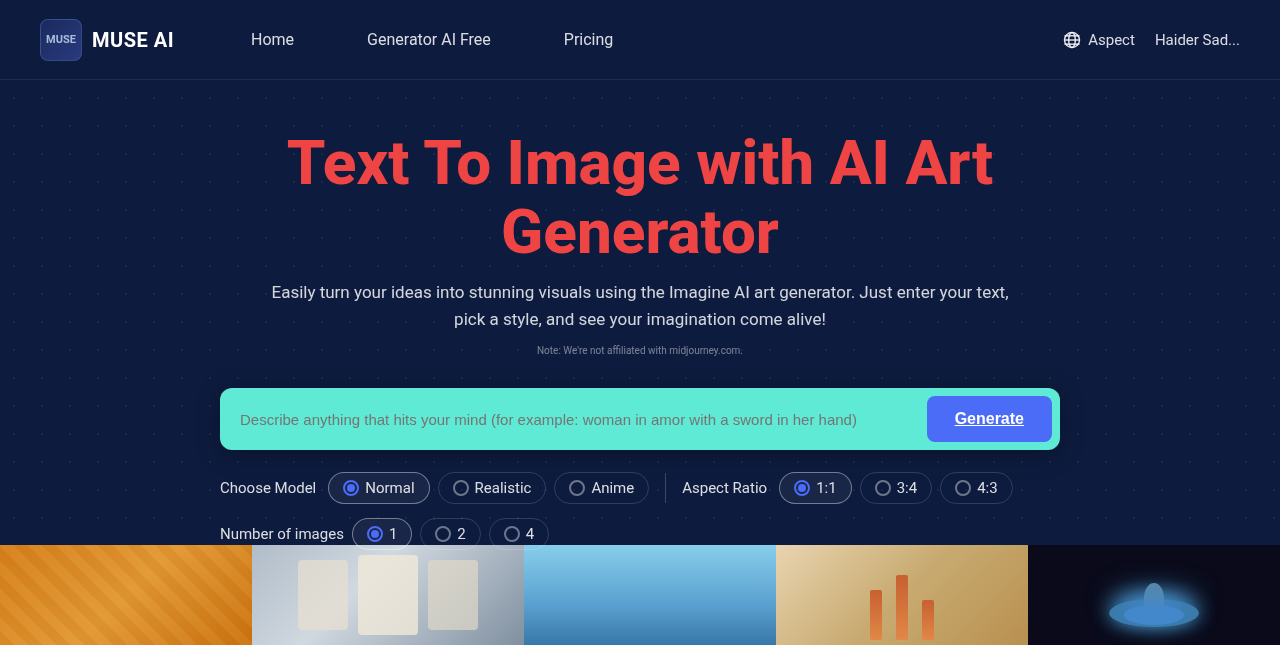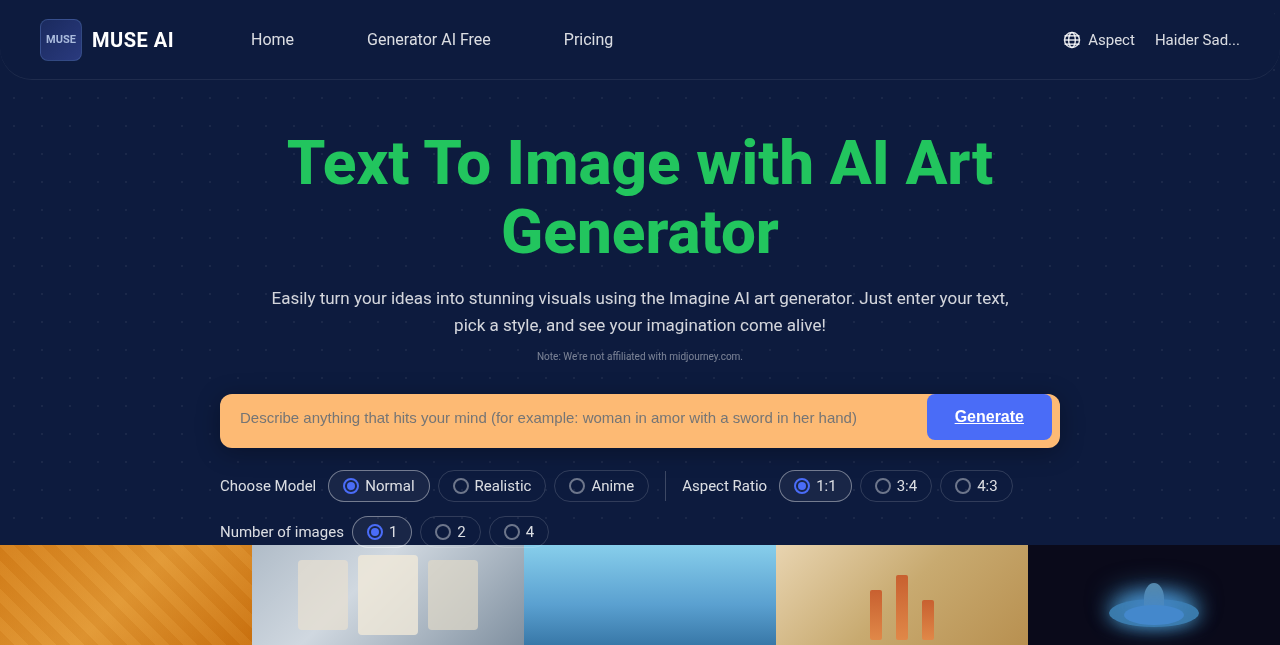--- a/index.html
+++ b/index.html
@@ -35,21 +35,20 @@
     .navbar {
       display: flex;
       align-items: center;
       justify-content: space-between;
       padding: 0 40px;
       height: 80px;
       background-color: #0d1b3e;
       border-bottom: 1px solid rgba(255,255,255,0.08);
       position: relative;
       z-index: 10;
-      border-radius: 32px;
     }
 
     .navbar-left {
       display: flex;
       align-items: center;
       gap: 40px;
     }
 
     .logo {
       display: flex;
@@ -126,47 +125,47 @@
       position: relative;
       z-index: 5;
     }
 
     .hero-title {
       font-size: 62px;
       font-weight: 800;
       text-align: center;
       line-height: 1.12;
       max-width: 780px;
-      color: #22c55e;
-      margin-bottom: 18px;
+      color: #ef4444;
+      margin-bottom: 12px;
     }
 
     .hero-subtitle {
       font-size: 17px;
       text-align: center;
       color: rgba(255,255,255,0.82);
       max-width: 760px;
       line-height: 1.6;
       margin-bottom: 12px;
     }
 
     .hero-note {
       font-size: 10px;
       color: rgba(255,255,255,0.45);
       margin-bottom: 32px;
     }
 
     
     .input-container {
-      background: #fdba74;
+      background: #5eead4;
       border-radius: 12px;
       display: flex;
       align-items: center;
       width: 840px;
-      padding: 0 8px 8px 20px;
+      padding: 8px 8px 8px 20px;
       margin-bottom: 22px;
       box-shadow: 0 4px 24px rgba(0,0,0,0.3);
     }
 
     .prompt-input {
       flex: 1;
       border: none;
       outline: none;
       font-size: 15px;
       color: #666;

